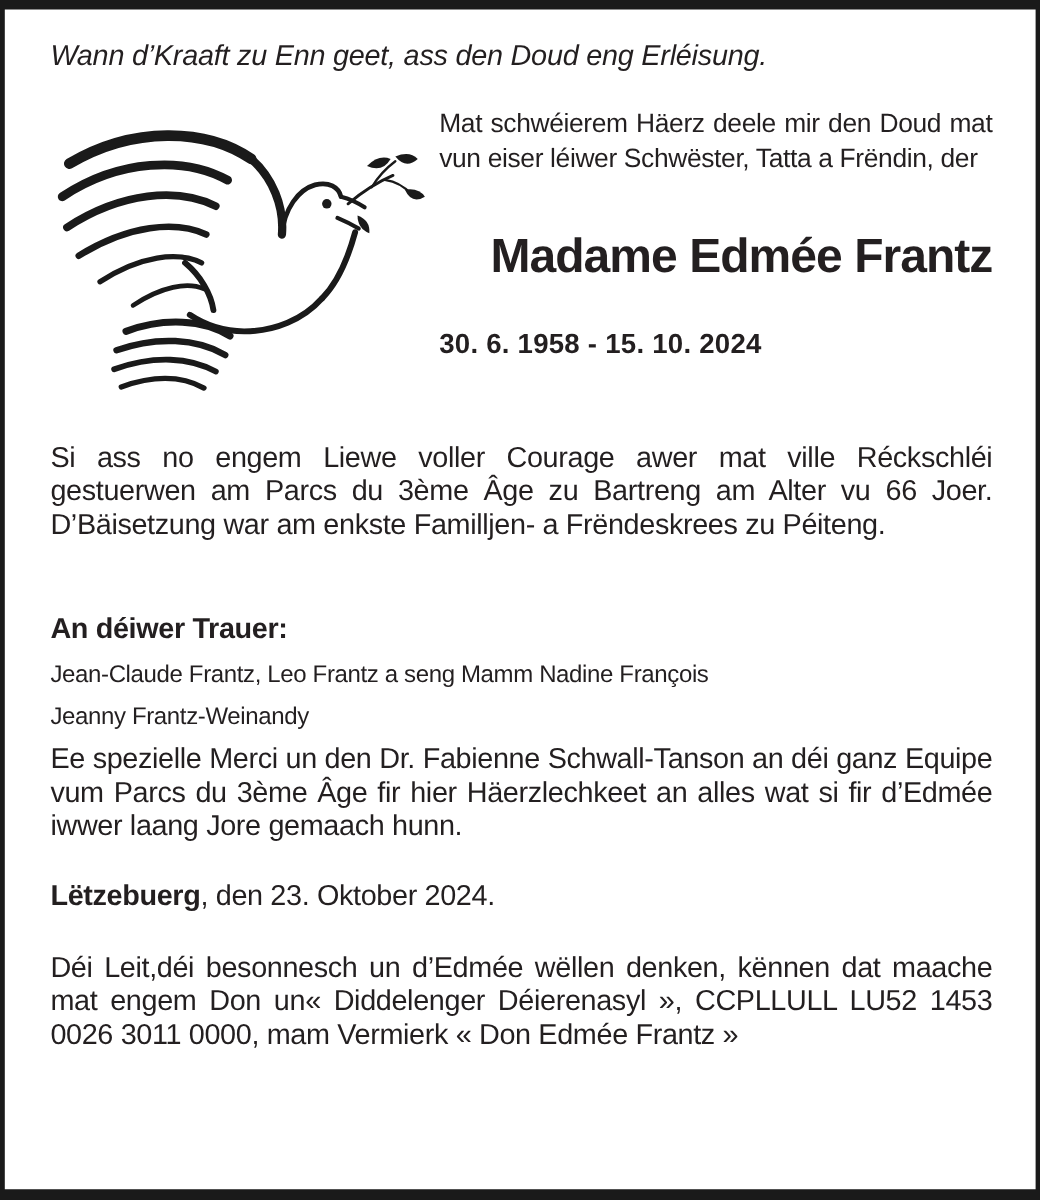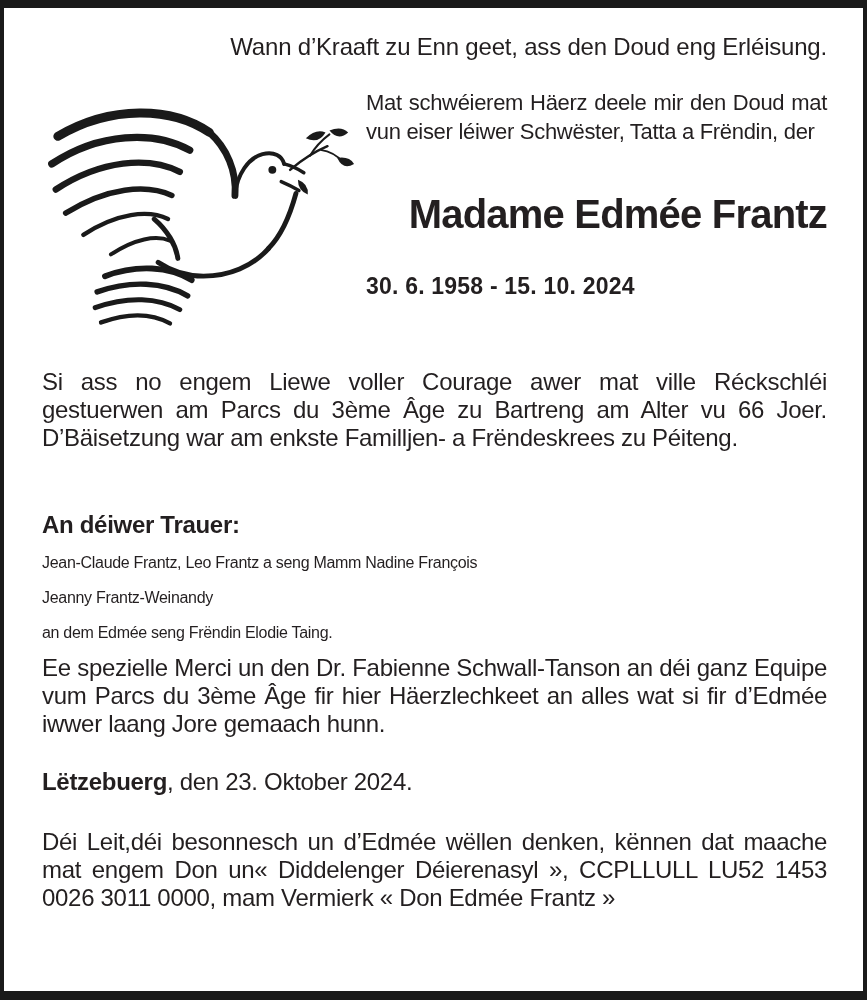--- a/index.html
+++ b/index.html
@@ -13,23 +13,24 @@
     width: 867px; height: 1000px;
     background: #ffffff;
     border-top: 8px solid #1a1a1a;
     border-bottom: 9px solid #1a1a1a;
     border-left: 4px solid #1a1a1a;
     border-right: 4px solid #1a1a1a;
     padding: 24px 36px 0 38px;
     overflow: hidden;
   }
   .epigraph {
+    font-style: italic;
     font-size: 24px;
     line-height: 30px;
-    text-align: right;
+    text-align: left;
     letter-spacing: -0.2px;
   }
   .header-row {
     display: flex;
     margin-top: 26px;
   }
   .dove-col {
     width: 322px;
     flex: 0 0 322px;
   }
@@ -74,21 +75,21 @@
     font-size: 24px;
     margin-top: 59px;
     letter-spacing: -0.3px;
     font-weight: bold;
   }
   .mourners {
     list-style: none;
     margin-top: 6px;
   }
   .mourners li {
-    font-size: 16px;
+    font-size: 20px;
     line-height: 35px;
     letter-spacing: -0.3px;
   }
   .thanks { margin-top: 4px; }
   .dateline {
     margin-top: 30px;
     font-size: 24px;
     letter-spacing: -0.3px;
   }
   .dateline .place { font-weight: 700; }
@@ -154,21 +155,20 @@
 
   </div>
 
   <div class="body-par obituary">Si ass no engem Liewe voller Courage awer mat ville Réckschléi gestuerwen am Parcs du 3ème Âge zu Bartreng am Alter vu 66 Joer. D’Bäisetzung war am enkste Familljen- a Frëndeskrees zu Péiteng.</div>
 
   <div class="mourning-heading">An déiwer Trauer:</div>
 
   <ul class="mourners">
     <li>Jean-Claude Frantz, Leo Frantz a seng Mamm Nadine François</li>
     <li>Jeanny Frantz-Weinandy</li>
-    <li>an dem Edmée seng Frëndin Elodie Taing.</li>
   </ul>
 
   <div class="body-par thanks">Ee spezielle Merci un den Dr. Fabienne Schwall-Tanson an déi ganz Equipe vum Parcs du 3ème Âge fir hier Häerzlechkeet an alles wat si fir d’Edmée iwwer laang Jore gemaach hunn.</div>
 
   <div class="dateline">
     <span class="place">Lëtzebuerg</span><span>, den 23. Oktober 2024.</span>
   </div>
 
   <div class="body-par donation">Déi Leit,déi besonnesch un d’Edmée wëllen denken, kënnen dat maache mat engem Don un« Diddelenger Déierenasyl », CCPLLULL LU52 1453 0026 3011 0000, mam Vermierk « Don Edmée Frantz »</div>
 

